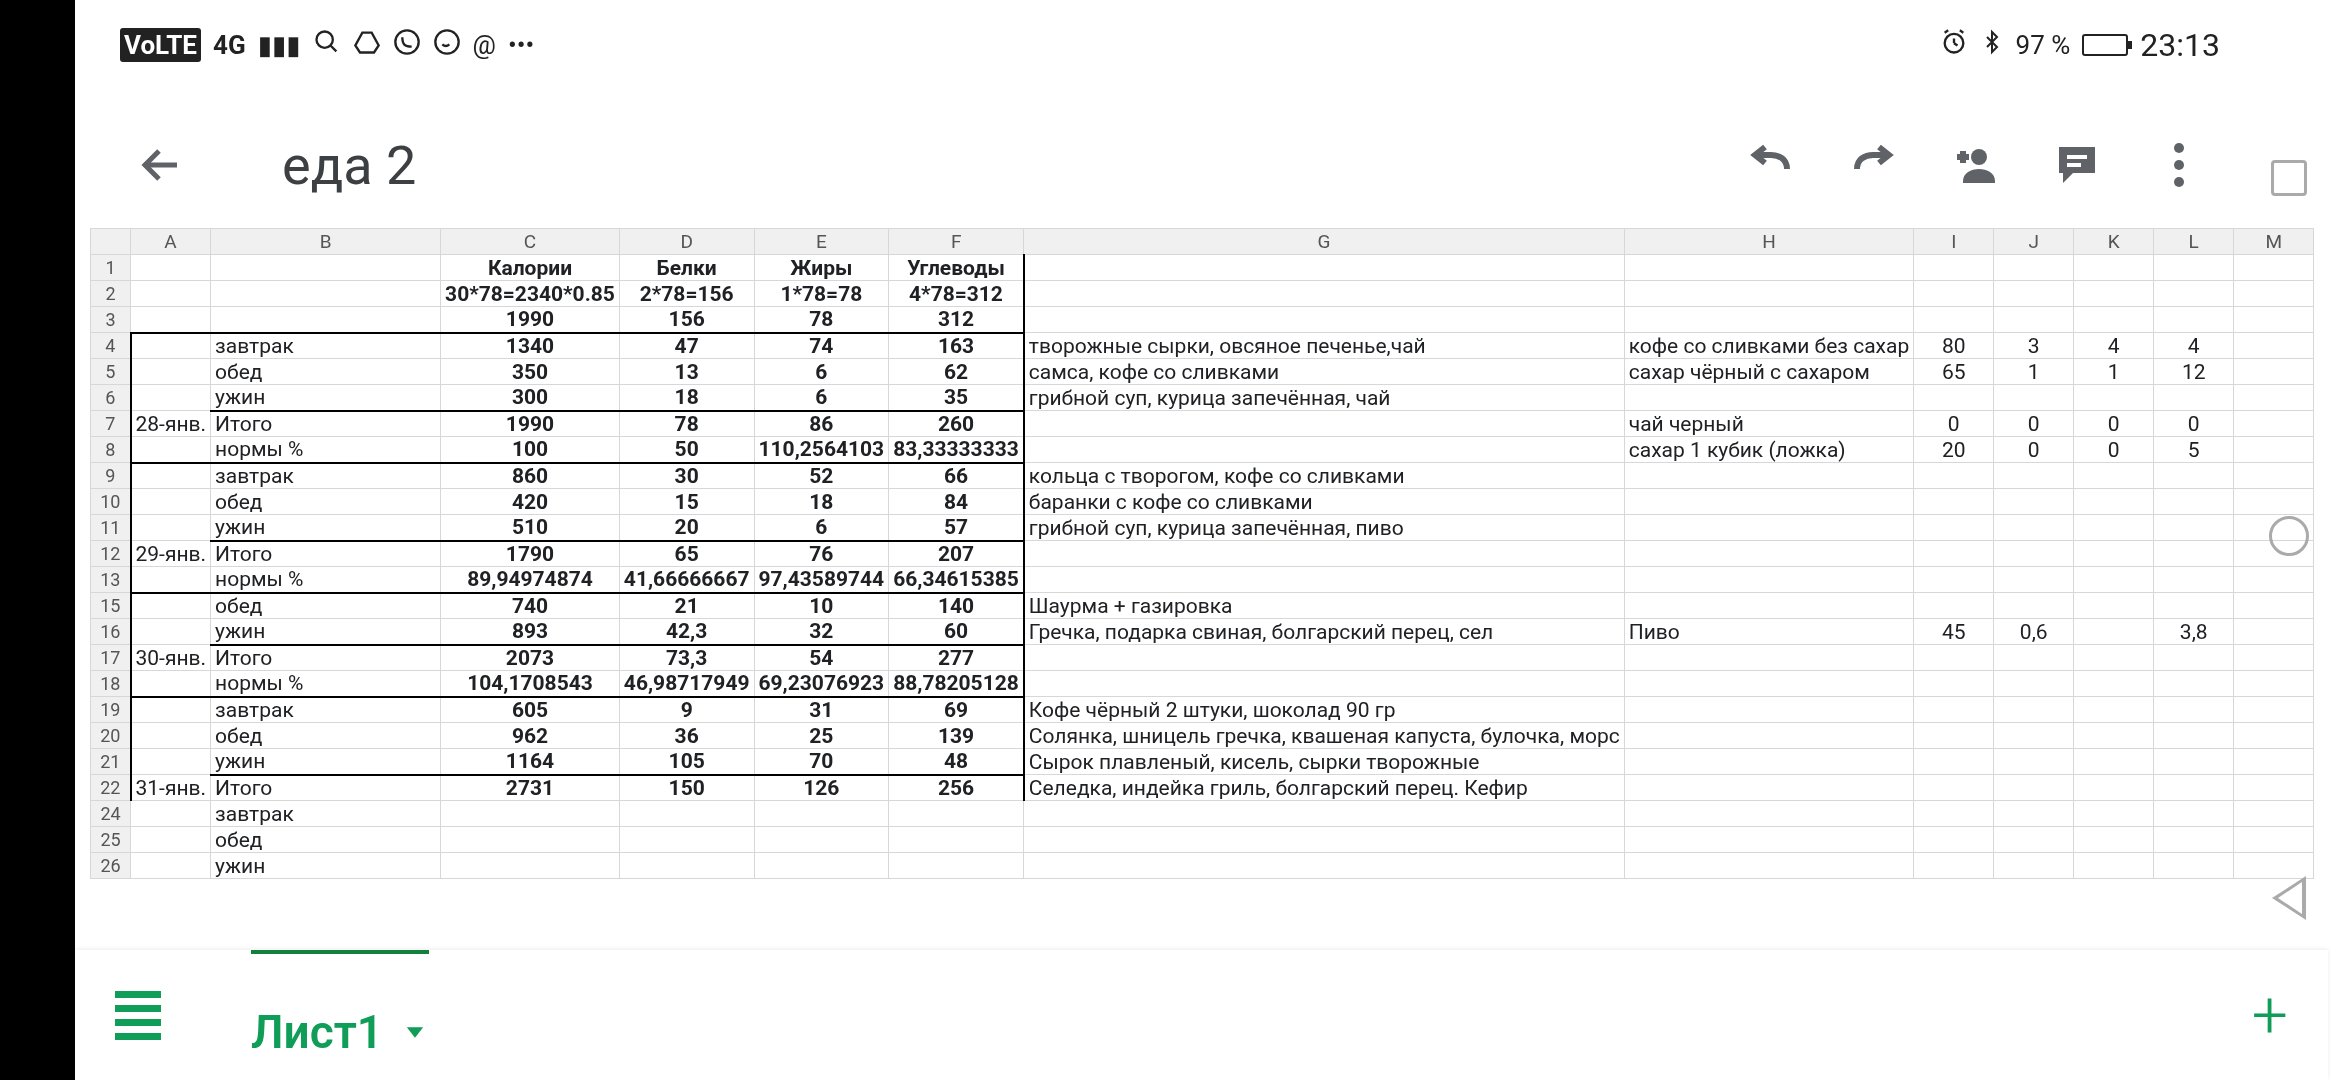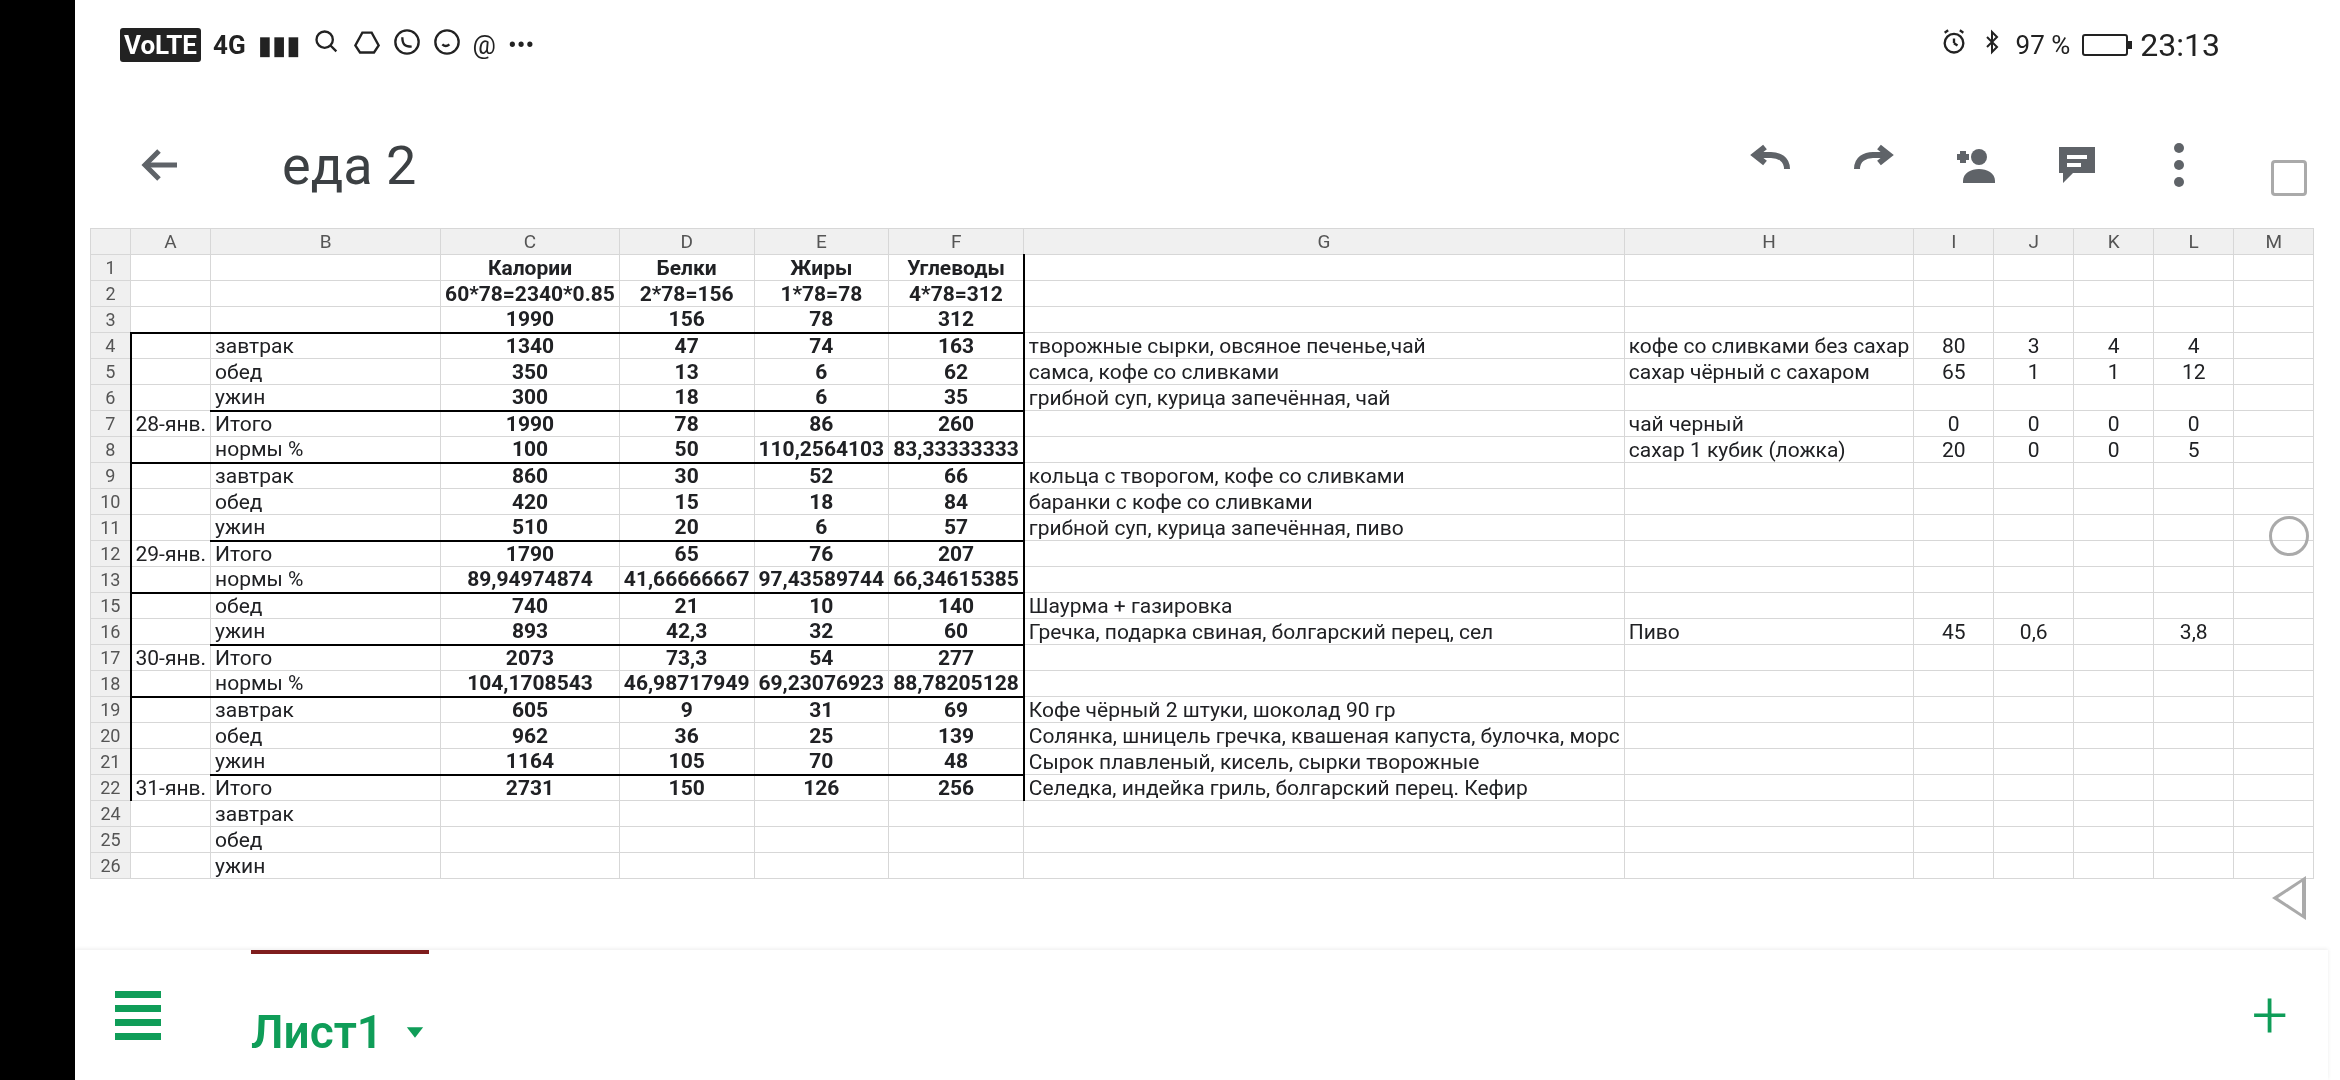--- a/index.html
+++ b/index.html
@@ -100,21 +100,21 @@
     padding:0 40px;
     box-shadow: 0 -1px 4px rgba(0,0,0,0.08);
     background:#fff;
   }
   .hamburger { color:#0f9d58; display:flex; flex-direction:column; gap:7px; }
   .hamburger span { width:46px; height:7px; background:#0f9d58; }
   .sheet-tab {
     margin-left:90px;
     font-size:46px; font-weight:600; color:#0f9d58;
     display:flex; align-items:center; gap:18px;
-    border-top: 4px solid #7f1d1d;
+    border-top: 4px solid #15803d;
     padding-top: 30px;
     height: 100%;
   }
   .sheet-tab svg { width:28px; height:28px; }
   .bottom-bar .spacer { flex:1; }
   .plus { font-size:64px; color:#0f9d58; font-weight:300; }
 
   
   .sys-nav {
     position:absolute; right:16px; top:0; bottom:0; width:70px;
@@ -289,21 +289,21 @@
           <td></td>
           <td></td>
           <td></td>
           <td></td>
           <td></td>
         </tr>
         <tr>
           <td class="rownum">2</td>
           <td></td>
           <td></td>
-          <td class="bold center">60*78=2340*0.85</td>
+          <td class="bold center">30*78=2340*0.85</td>
           <td class="bold center">2*78=156</td>
           <td class="bold center">1*78=78</td>
           <td class="bold center br">4*78=312</td>
           <td></td>
           <td></td>
           <td></td>
           <td></td>
           <td></td>
           <td></td>
           <td></td>

